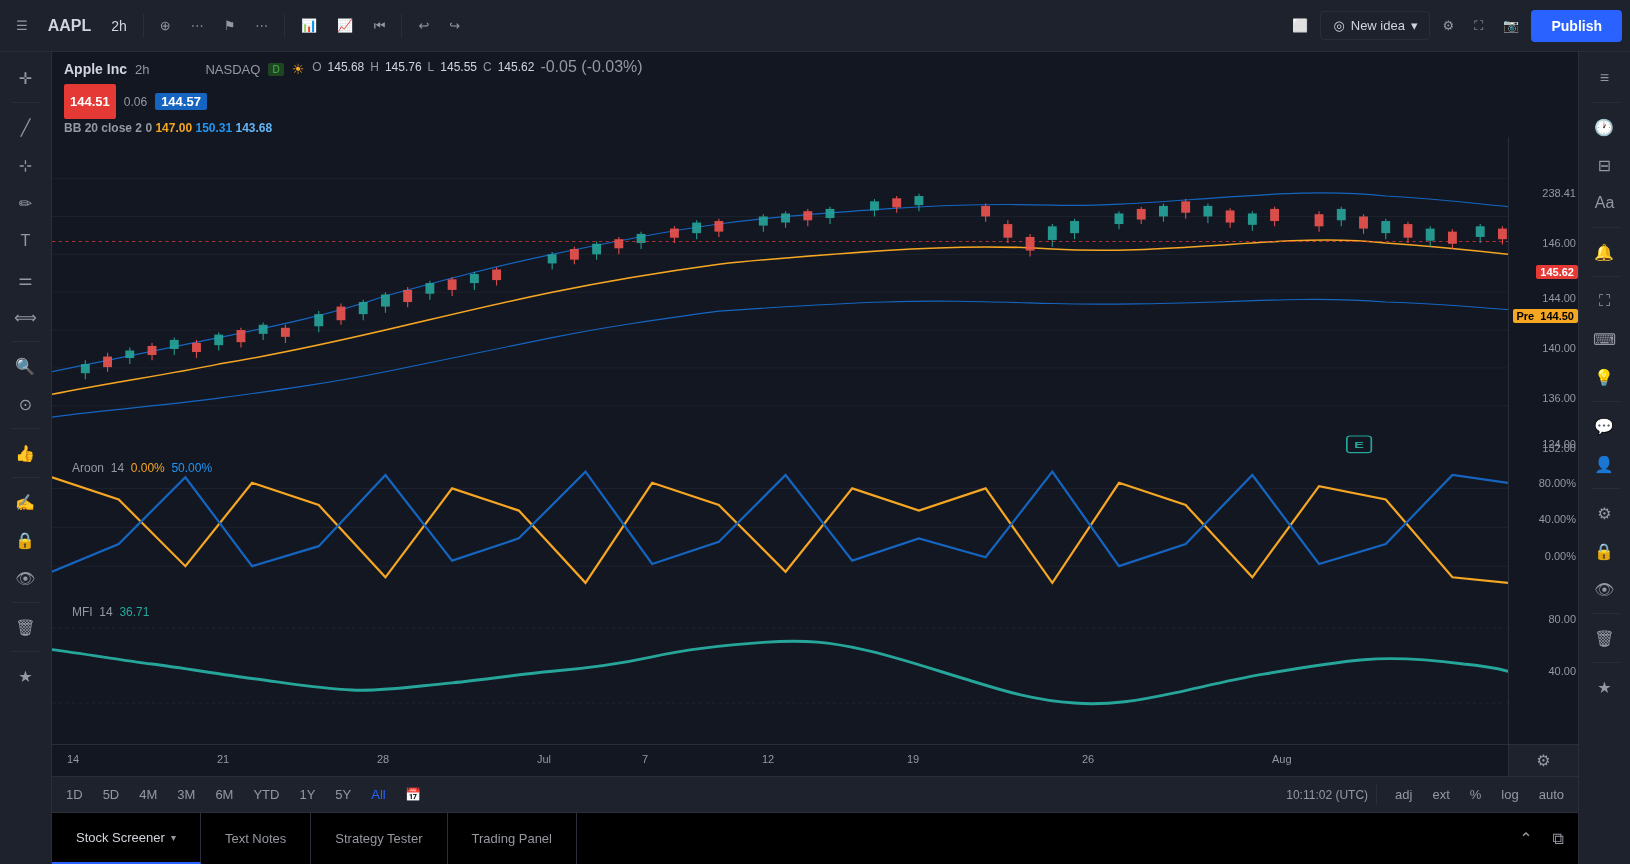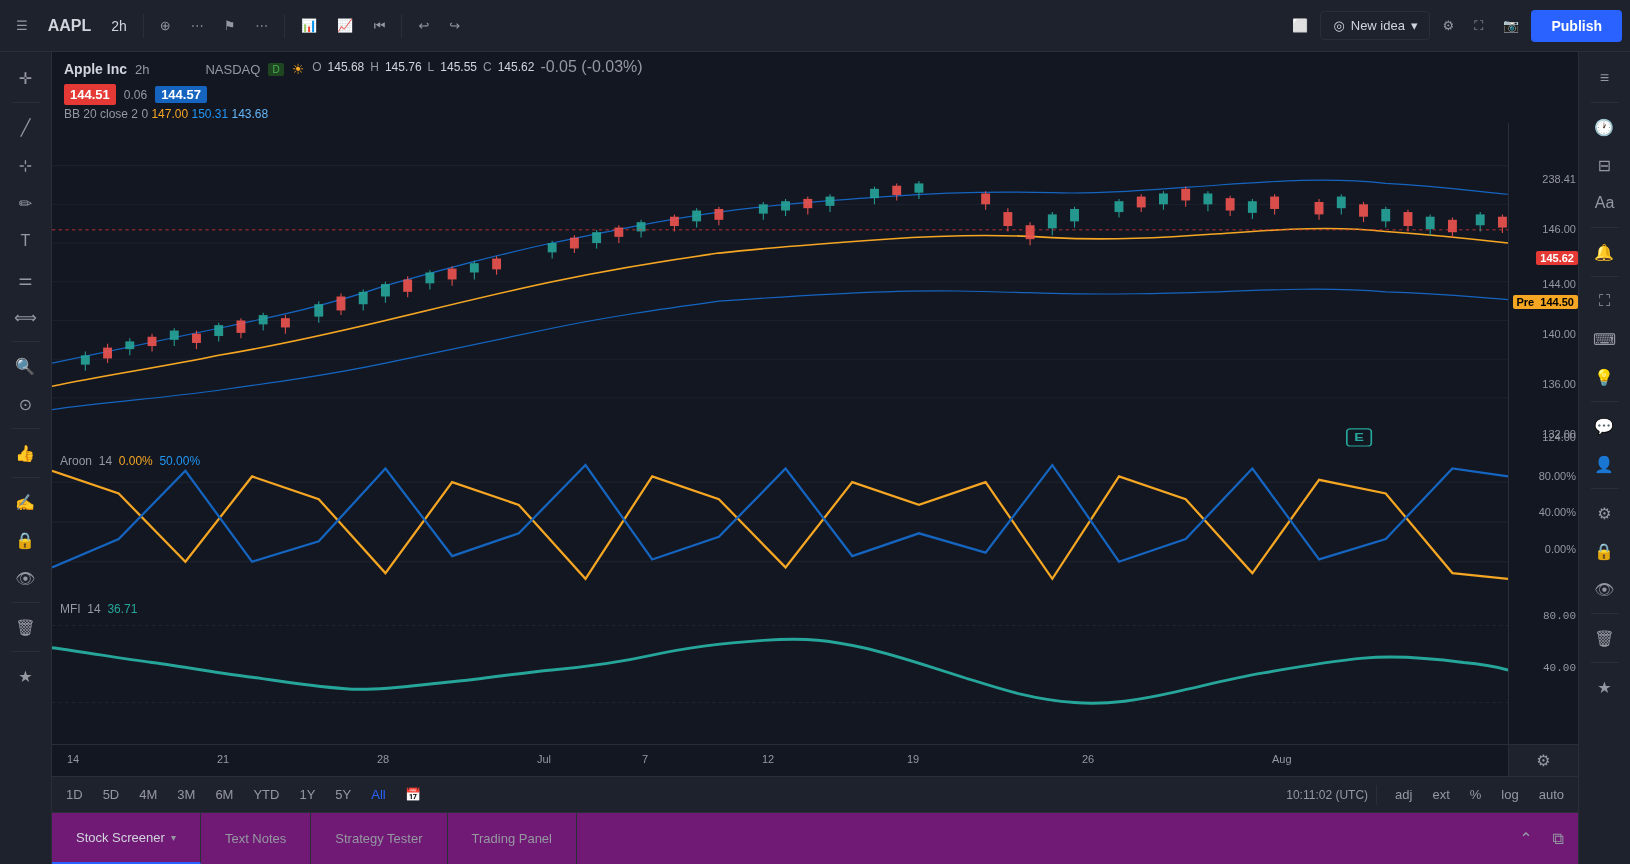--- a/index.html
+++ b/index.html
@@ -159,29 +159,30 @@
       align-items: center;
       gap: 6px;
       font-size: 12px;
       margin-bottom: 4px;
     }
     .ohlc-label { color: #9598a1; }
     .ohlc-val { color: #d1d4dc; }
     .price-box-red {
       background: #e53935;
       color: #fff;
-      padding: 3px 6px;
+      padding: 10px 6px;
       border-radius: 2px;
       font-size: 13px;
       font-weight: 600;
     }
     .price-change-neutral { color: #9598a1; font-size: 16px; }
     .bb-row {
       font-size: 12px;
       color: #9598a1;
+      font-weight: bold;
     }
     .bb-val-orange { color: #f5a623; }
     .bb-val-blue1 { color: #2196f3; }
     .bb-val-blue2 { color: #64b5f6; }
 
     
     .charts-container {
       flex: 1;
       display: flex;
       flex-direction: column;
@@ -207,21 +208,21 @@
       font-size: 13px;
       border-radius: 4px;
     }
     .bottom-period-btn.active { color: #2962ff; }
     .bottom-spacer { flex: 1; }
     .time-display { color: #9598a1; font-size: 12px; }
 
     
     .bottom-panel {
       height: 52px;
-      background: #701a75;
+      background: #000000;
       border-top: 1px solid #2a2e39;
       display: flex;
       align-items: center;
       padding: 0;
       flex-shrink: 0;
     }
     .panel-tab {
       padding: 0 24px;
       height: 100%;
       display: flex;
@@ -295,21 +296,21 @@
       padding: 1px 4px;
       font-size: 11px;
       font-weight: 600;
       border-radius: 2px;
     }
 
     
     .indicator-label {
       position: absolute;
       top: 6px;
-      left: 8px;
+      left: 20px;
       font-size: 12px;
       color: #9598a1;
     }
 
     
     .aroon-orange { color: #f5a623; }
     .aroon-blue { color: #2196f3; }
 
     
     .mfi-green { color: #26a69a; }
@@ -650,21 +651,21 @@
             <span>14</span>&nbsp;
             <span class="mfi-green">36.71</span>
           </div>
           <svg class="chart-svg" viewBox="0 0 1310 100" preserveAspectRatio="none">
             <line x1="0" y1="20" x2="1310" y2="20" stroke="#2a2e39" stroke-width="0.5" stroke-dasharray="3,3"></line>
             <line x1="0" y1="72" x2="1310" y2="72" stroke="#2a2e39" stroke-width="0.5" stroke-dasharray="3,3"></line>
 
             <path d="M0,35 C30,38 60,42 90,45 C120,48 150,52 180,55 C210,58 240,62 270,63 C300,64 330,60 360,58 C390,56 420,52 450,50 C480,48 510,45 540,40 C570,35 600,32 640,30 C680,28 700,30 730,35 C760,40 790,48 820,55 C850,62 880,70 920,72 C950,74 980,70 1010,65 C1040,60 1060,56 1090,52 C1120,48 1150,44 1180,42 C1210,40 1240,42 1270,45 C1285,46 1300,48 1310,50" stroke="#26a69a" stroke-width="2" fill="none"></path>
           </svg>
         </div>
-        <div class="axis-area" style="position:relative;font-family:Liberation Mono, monospace;">
+        <div class="axis-area" style="position:relative;">
           <span class="price-label" style="top:14px">80.00</span>
           <span class="price-label" style="top:66px">40.00</span>
         </div>
       </div>
 
       <div class="time-row">
         <div class="time-content">
           <span class="time-label" style="left:15px;top:8px">14</span>
           <span class="time-label" style="left:165px;top:8px">21</span>
           <span class="time-label" style="left:325px;top:8px">28</span>

